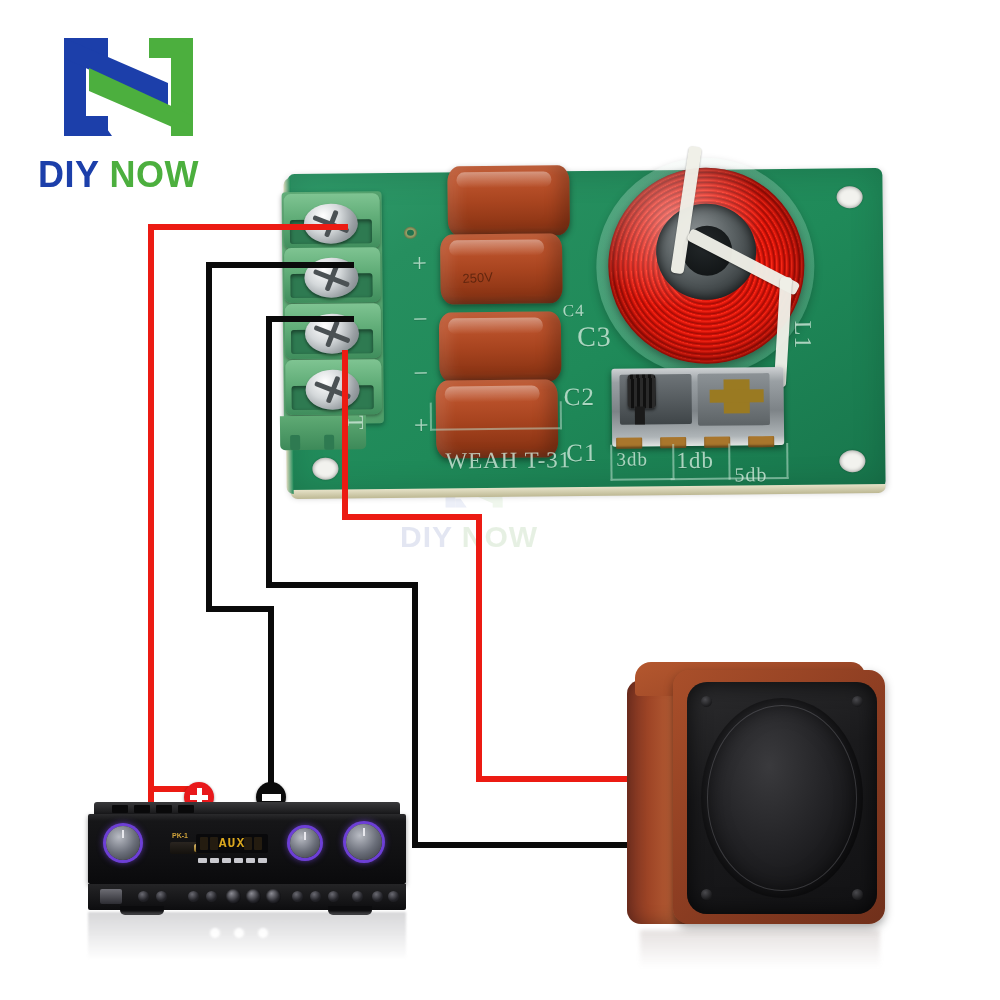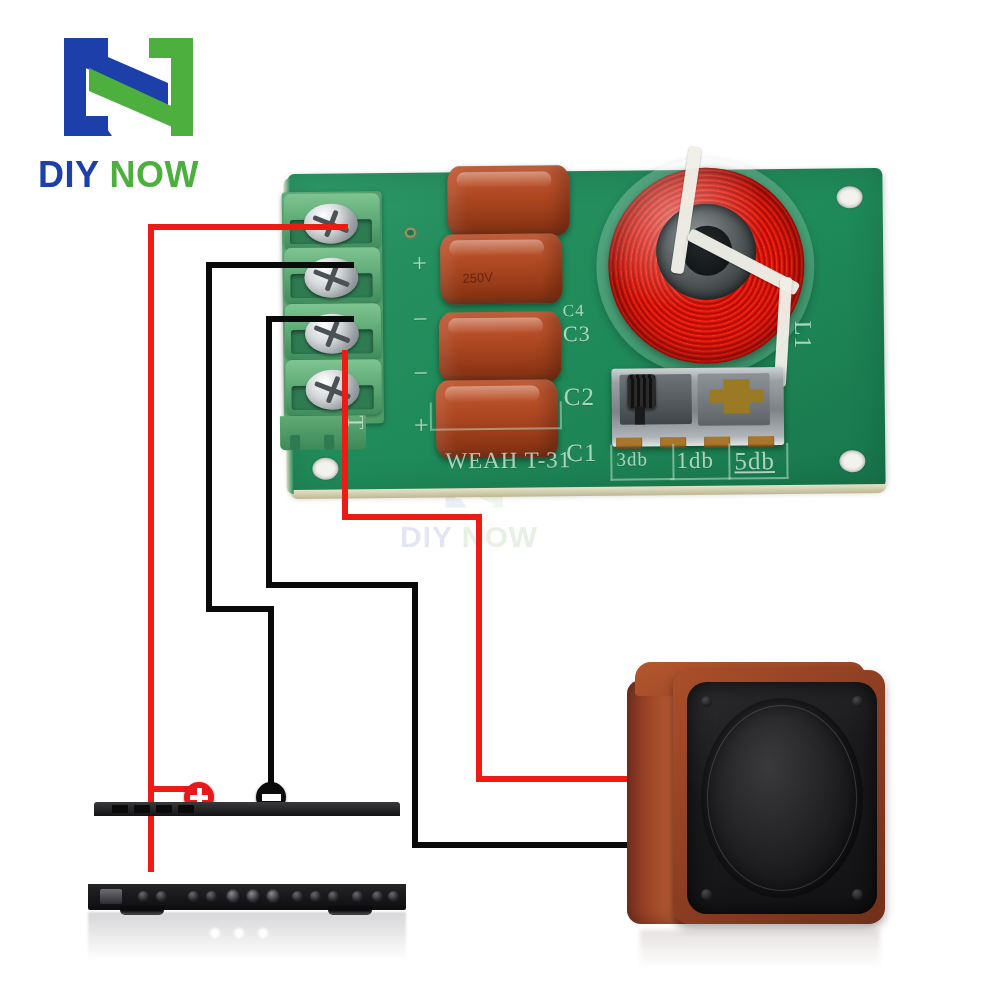--- a/index.html
+++ b/index.html
@@ -263,21 +263,21 @@
     </div>
     <div class="cap" style="left:150px;top:140px;">
       <div class="gloss"></div>
     </div>
     <div class="cap" style="left:146px;top:208px;height:78px;">
       <div class="gloss"></div>
     </div>
     <div class="capgrp"></div>
 
     <div class="silk" style="left:274px;top:96px;font-size:17px;margin-top:34px;">C4</div>
-    <div class="silk" style="left:274px;top:150px;font-size:22px;">C3</div>
+    <div class="silk" style="left:288px;top:150px;font-size:28px;">C3</div>
     <div class="silk" style="left:274px;top:212px;font-size:25px;">C2</div>
     <div class="silk" style="left:276px;top:268px;font-size:25px;">C1</div>
 
     <div class="coil">
       <div class="coilbase"></div>
       <div class="coilwind"></div>
       <div class="core">
           <i></i>
         </div>
       <div class="tie" style="left:90px;top:-6px;width:13px;height:128px;transform:rotate(9deg);"></div>
@@ -297,21 +297,21 @@
           <i style="left:88px;"></i>
           <i style="left:132px;"></i>
       </div>
     </div>
     <div class="swbox" style="left:320px;top:274px;width:60px;height:34px;border-top:none;"></div>
     <div class="swbox" style="left:380px;top:274px;width:58px;height:34px;border-top:none;border-left:none;"></div>
     <div class="swbox" style="left:438px;top:274px;width:58px;height:34px;border-top:none;border-left:none;"></div>
 
     <div class="silk" style="left:326px;top:278px;font-size:19px;">3db</div>
     <div class="silk" style="left:386px;top:278px;font-size:23px;">1db</div>
-    <div class="silk" style="left:444px;top:278px;font-size:25px;text-decoration:underline;">5db</div>
+    <div class="silk" style="left:444px;top:294px;font-size:20px;">5db</div>
 
     <div class="silk" style="left:155px;top:276px;font-size:23px;">WEAH T-31</div>
     <div class="silk" style="left:527px;top:152px;font-size:24px;transform:rotate(90deg);transform-origin:left top;">L1</div>
     <div class="silk" style="left:78px;top:242px;font-size:23px;transform:rotate(90deg);transform-origin:left top;">T</div>
   </div>
 
   <div class="wire wr" style="left:148px;top:786px;width:6px;height:86px;"></div>
   <div class="wire wr" style="left:148px;top:786px;width:52px;height:6px;"></div>
   <div class="wire wr" style="left:194px;top:786px;width:6px;height:26px;"></div>
   <div class="wire wr" style="left:148px;top:224px;width:6px;height:566px;"></div>
@@ -347,20 +347,50 @@
   <div class="badge blk" style="left:764px;top:829px;width:34px;height:34px;">
     <span class="mi" style="width:21px;height:8px;"></span>
   </div>
 
   <div class="amp">
     <div class="top">
       <div class="vent" style="left:18px;"></div>
         <div class="vent" style="left:40px;"></div>
       <div class="vent" style="left:62px;"></div>
         <div class="vent" style="left:84px;"></div>
+    </div>
+    <div class="body">
+      <div class="knob" style="left:18px;top:12px;width:34px;height:34px;">
+          <i></i>
+        </div>
+      <div class="ampbrand">PK-1</div>
+      <div class="ampslot">
+          <i></i>
+        </div>
+      <div class="disp">
+        <div class="dim" style="left:4px;"></div>
+          <div class="dim" style="left:14px;"></div>
+        <div class="dim" style="right:6px;"></div>
+          <div class="dim" style="right:16px;"></div>
+        <span>AUX</span>
+      </div>
+      <div class="btnrow">
+        <i style="left:0;"></i>
+          <i style="left:12px;"></i>
+          <i style="left:24px;"></i>
+        <i style="left:36px;"></i>
+          <i style="left:48px;"></i>
+          <i style="left:60px;"></i>
+      </div>
+      <div class="knob" style="left:202px;top:14px;width:30px;height:30px;">
+          <i></i>
+        </div>
+      <div class="knob" style="left:258px;top:10px;width:36px;height:36px;">
+          <i></i>
+        </div>
     </div>
     <div class="lower">
       <div class="pwr"></div>
       <div class="miniknob" style="left:50px;top:7px;"></div>
       <div class="miniknob" style="left:68px;top:7px;"></div>
       <div class="miniknob" style="left:100px;top:7px;"></div>
       <div class="miniknob" style="left:118px;top:7px;"></div>
       <div class="jack" style="left:138px;top:5px;"></div>
       <div class="jack" style="left:158px;top:5px;"></div>
       <div class="jack" style="left:178px;top:5px;"></div>

